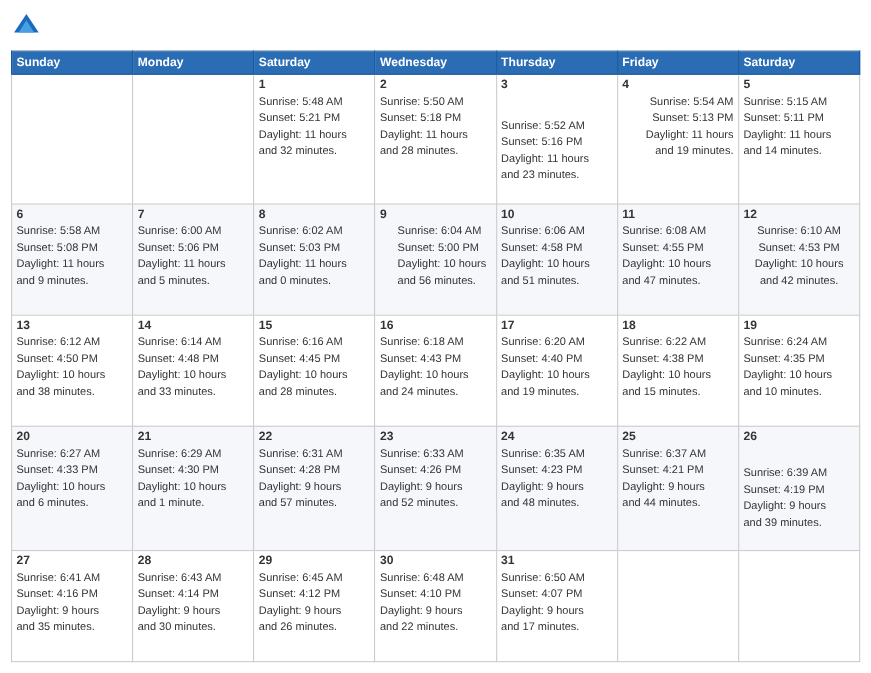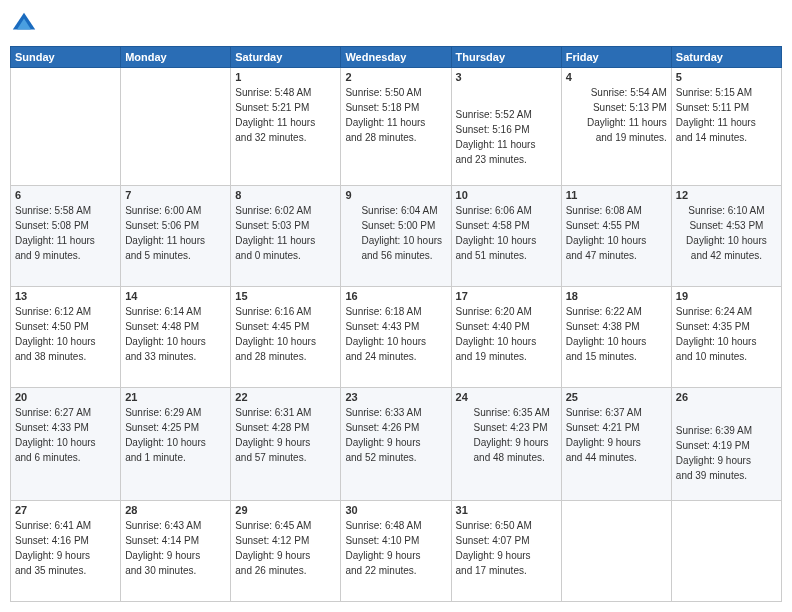--- a/index.html
+++ b/index.html
@@ -275,41 +275,41 @@
           <td>
             <span class="day-num">20</span>
             <div class="day-info" style="white-space: pre-line;">Sunrise: 6:27 AM
 Sunset: 4:33 PM
 Daylight: 10 hours
 and 6 minutes.</div>
           </td>
           <td>
             <span class="day-num">21</span>
             <div class="day-info" style="white-space: pre-line;">Sunrise: 6:29 AM
-Sunset: 4:25 PM
+Sunset: 4:30 PM
 Daylight: 10 hours
 and 1 minute.</div>
           </td>
           <td>
             <span class="day-num">22</span>
             <div class="day-info" style="white-space: pre-line;">Sunrise: 6:31 AM
 Sunset: 4:28 PM
 Daylight: 9 hours
 and 57 minutes.</div>
           </td>
           <td>
             <span class="day-num">23</span>
             <div class="day-info" style="white-space: pre-line;">Sunrise: 6:33 AM
 Sunset: 4:26 PM
 Daylight: 9 hours
 and 52 minutes.</div>
           </td>
           <td>
             <span class="day-num">24</span>
-            <div class="day-info" style="white-space: pre-line; margin-left: 18px;">Sunrise: 6:35 AM
+            <div class="day-info" style="white-space: pre-line;">Sunrise: 6:35 AM
 Sunset: 4:23 PM
 Daylight: 9 hours
 and 48 minutes.</div>
           </td>
           <td>
             <span class="day-num">25</span>
             <div class="day-info" style="white-space: pre-line;">Sunrise: 6:37 AM
 Sunset: 4:21 PM
 Daylight: 9 hours
 and 44 minutes.</div>

